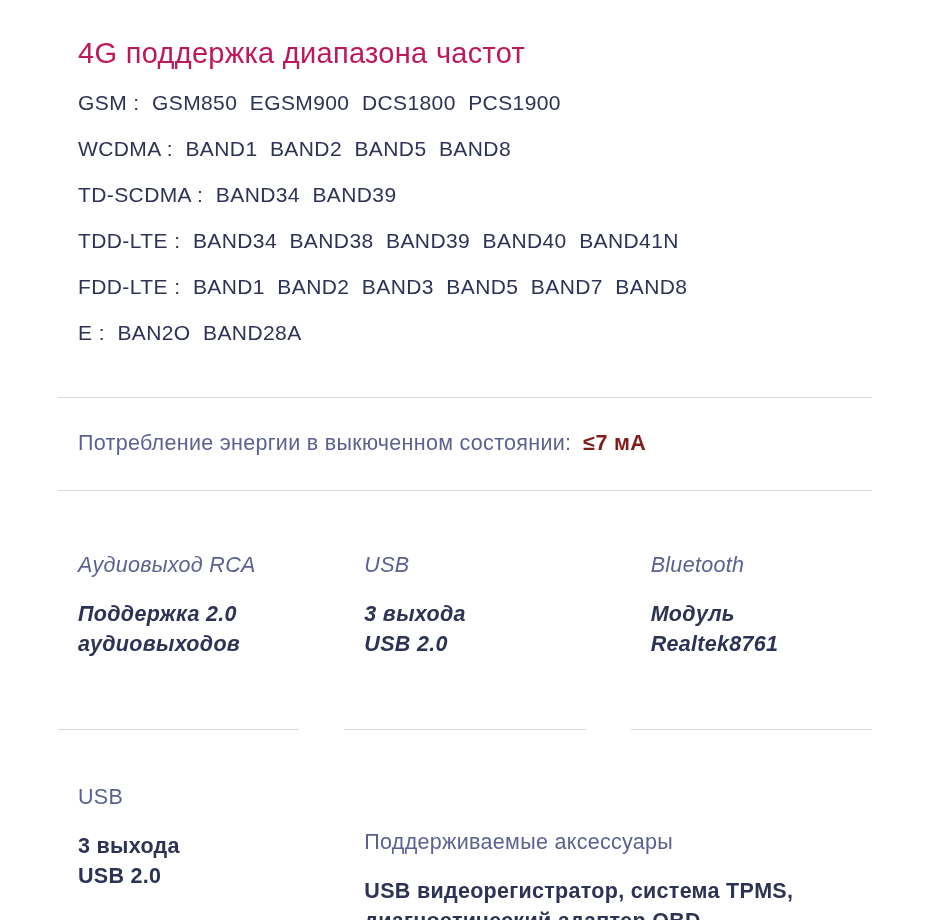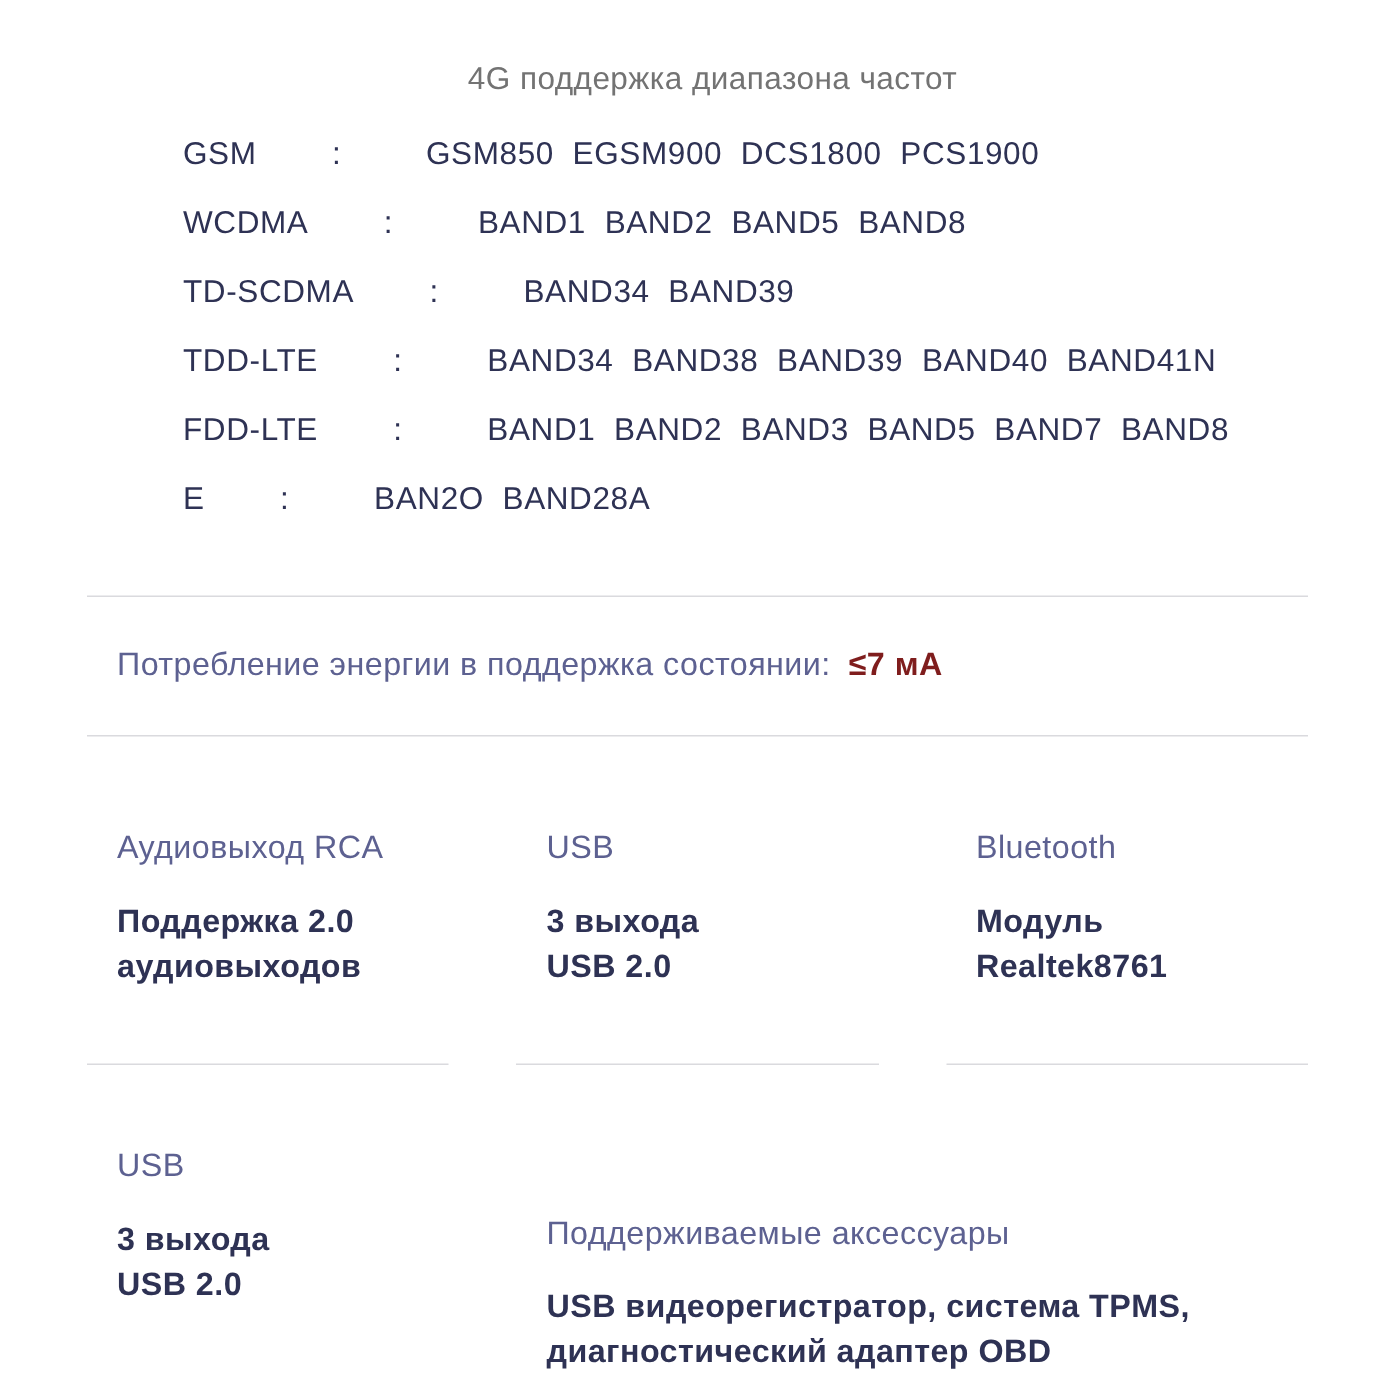--- a/index.html
+++ b/index.html
@@ -11,41 +11,39 @@
   body {
     width: 930px;
     height: 920px;
     overflow: hidden;
   }
   .content {
     padding: 0 58px;
   }
   .page-title {
     padding: 40px 0 0 20px;
-    font-size: 21px;
+    font-size: 29px;
     line-height: 26px;
-    color: #737373;
+    color: #be185d;
     letter-spacing: 0.3px;
-    text-align: center;
   }
   .band-list {
     margin-top: 14px;
   }
   .band-row {
     height: 46px;
     line-height: 46px;
     padding-left: 20px;
     font-size: 21px;
     color: #2e3254;
     letter-spacing: 0.4px;
     white-space: pre;
   }
   .band-name, .band-sep, .band-values {
     white-space: pre;
-    margin-left: 44px;
   }
   .divider {
     border: none;
     border-top: 1px solid #dadade;
     margin: 0;
   }
   .divider-1 { margin-top: 41px; }
   .power-row {
     padding: 33px 0 34px 20px;
     font-size: 21.5px;
@@ -70,21 +68,22 @@
     padding-top: 62px;
   }
   .spec-grid.row-2 {
     padding-top: 55px;
   }
   .spec-cell {
     padding-left: 0;
   }
   .spec-cell.bordered {
     border-bottom: 1px solid #dadade;
-    padding-bottom: 50px;
+    padding-bottom: 70px;
+    font-style: italic;
   }
   .spec-cell.span-2 {
     grid-column: span 2;
     margin-top: 45px;
   }
   .spec-label {
     padding-left: 20px;
     font-size: 21.5px;
     line-height: 25px;
     color: #5d6191;
@@ -113,21 +112,21 @@
     <div class="band-row"><span class="band-name">WCDMA</span><span class="band-sep"> :  </span><span class="band-values">BAND1  BAND2  BAND5  BAND8</span></div>
     <div class="band-row"><span class="band-name">TD-SCDMA</span><span class="band-sep"> :  </span><span class="band-values">BAND34  BAND39</span></div>
     <div class="band-row"><span class="band-name">TDD-LTE</span><span class="band-sep"> :  </span><span class="band-values">BAND34  BAND38  BAND39  BAND40  BAND41N</span></div>
     <div class="band-row"><span class="band-name">FDD-LTE</span><span class="band-sep"> :  </span><span class="band-values">BAND1  BAND2  BAND3  BAND5  BAND7  BAND8</span></div>
     <div class="band-row"><span class="band-name">E</span><span class="band-sep"> :  </span><span class="band-values">BAN2O  BAND28A</span></div>
   </div>
 
   <hr class="divider divider-1">
 
   <div class="power-row">
-    <span class="power-label">Потребление энергии в поддержка состоянии:</span><span class="power-value">≤7 мА</span>
+    <span class="power-label">Потребление энергии в выкюченном состоянии:</span><span class="power-value">≤7 мА</span>
   </div>
 
   <hr class="divider divider-2">
 
   <div class="spec-grid row-1">
     <div class="spec-cell bordered">
       <div class="spec-label">Аудиовыход RCA</div>
       <div class="spec-value">Поддержка 2.0
 аудиовыходов</div>
     </div>

